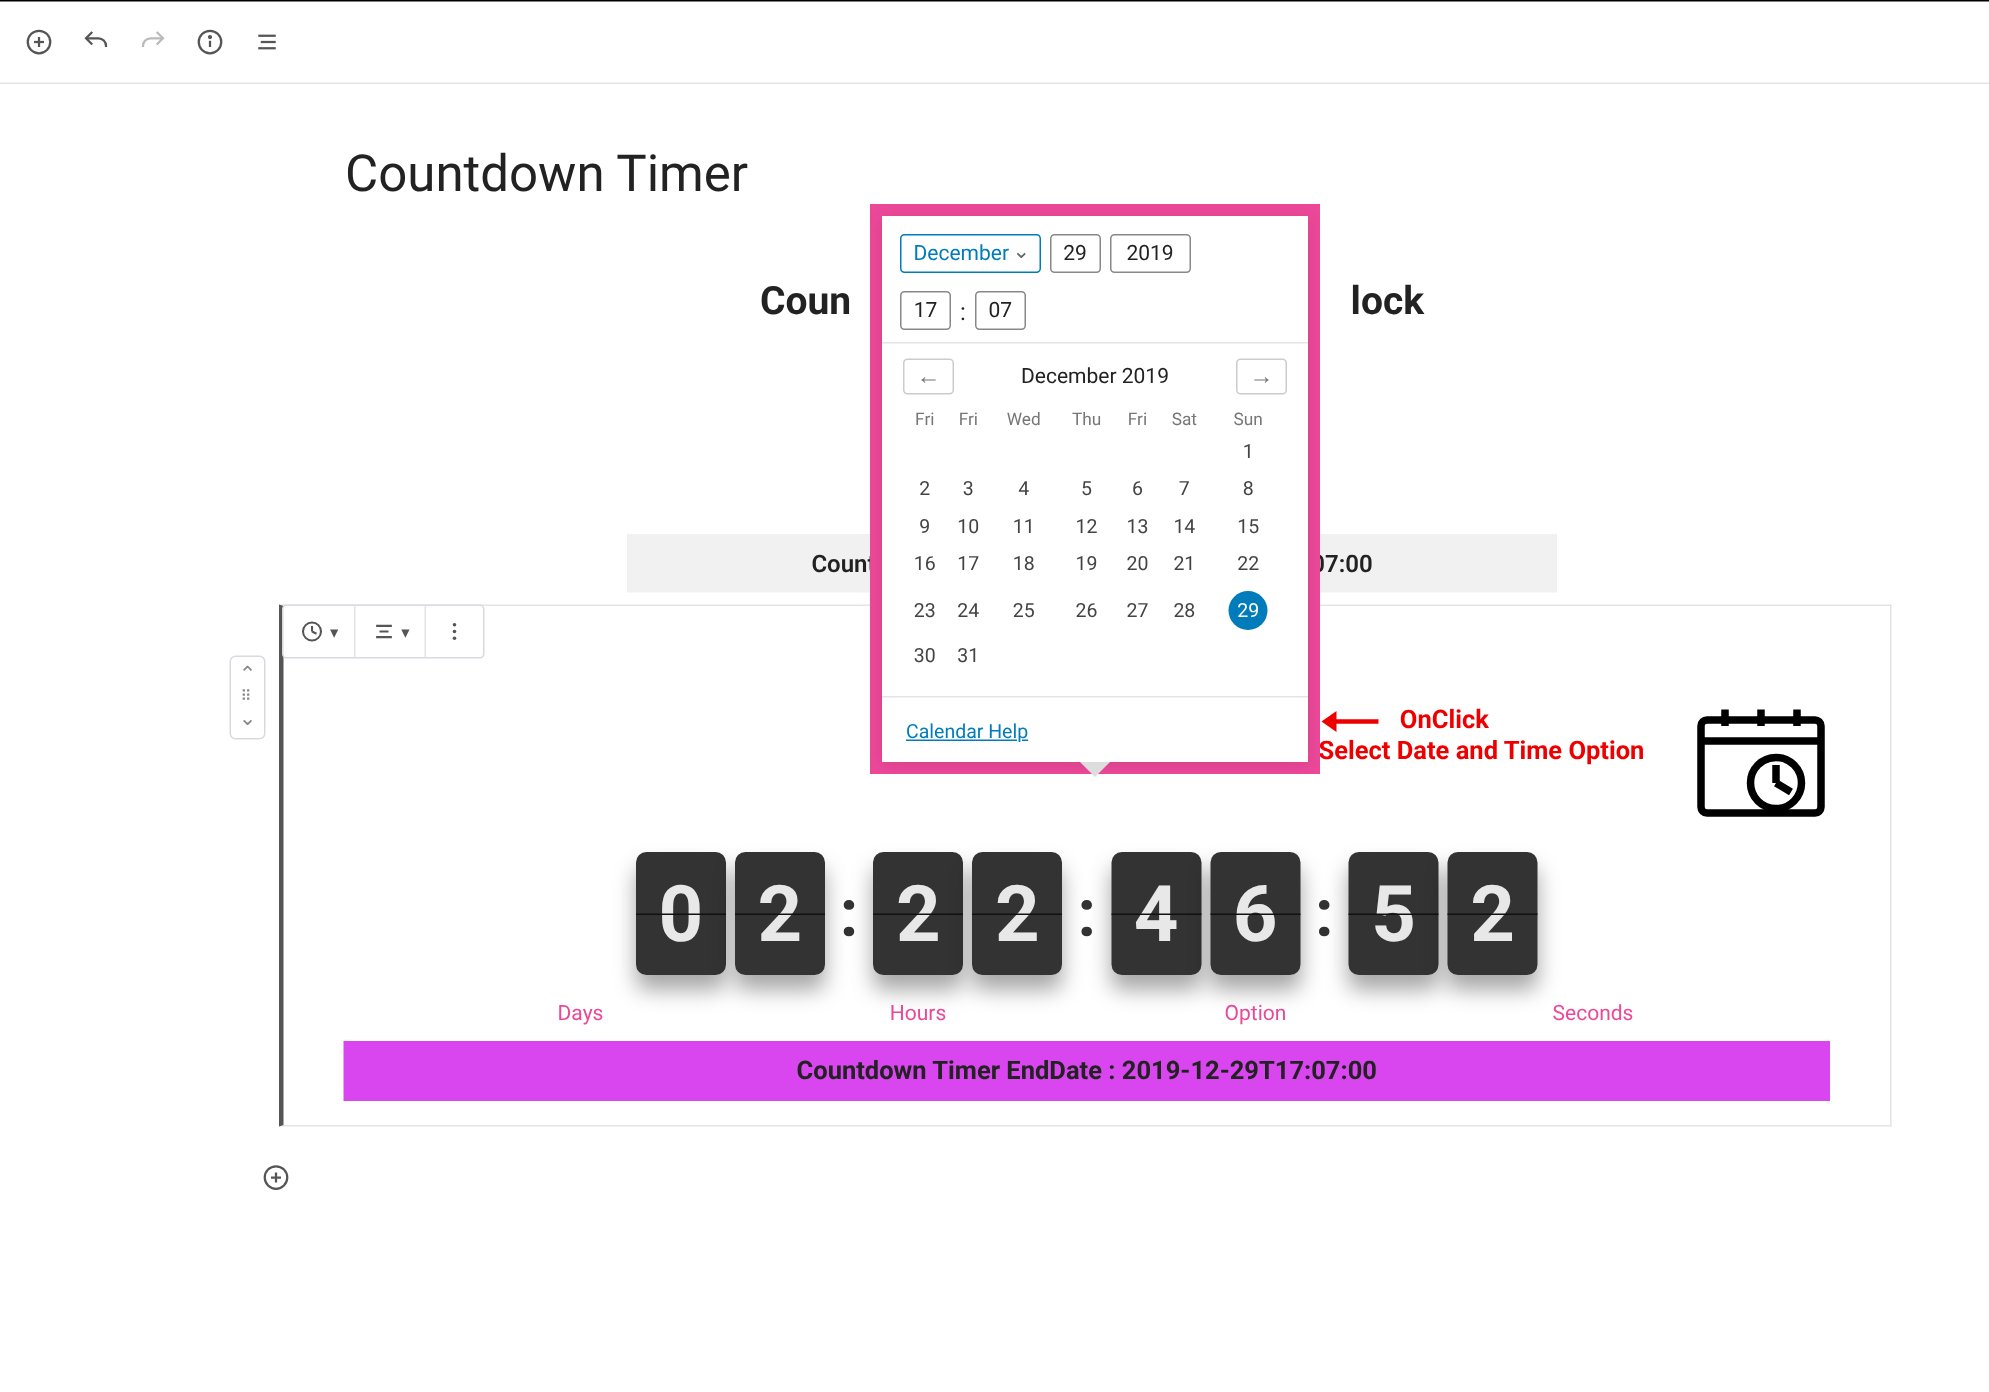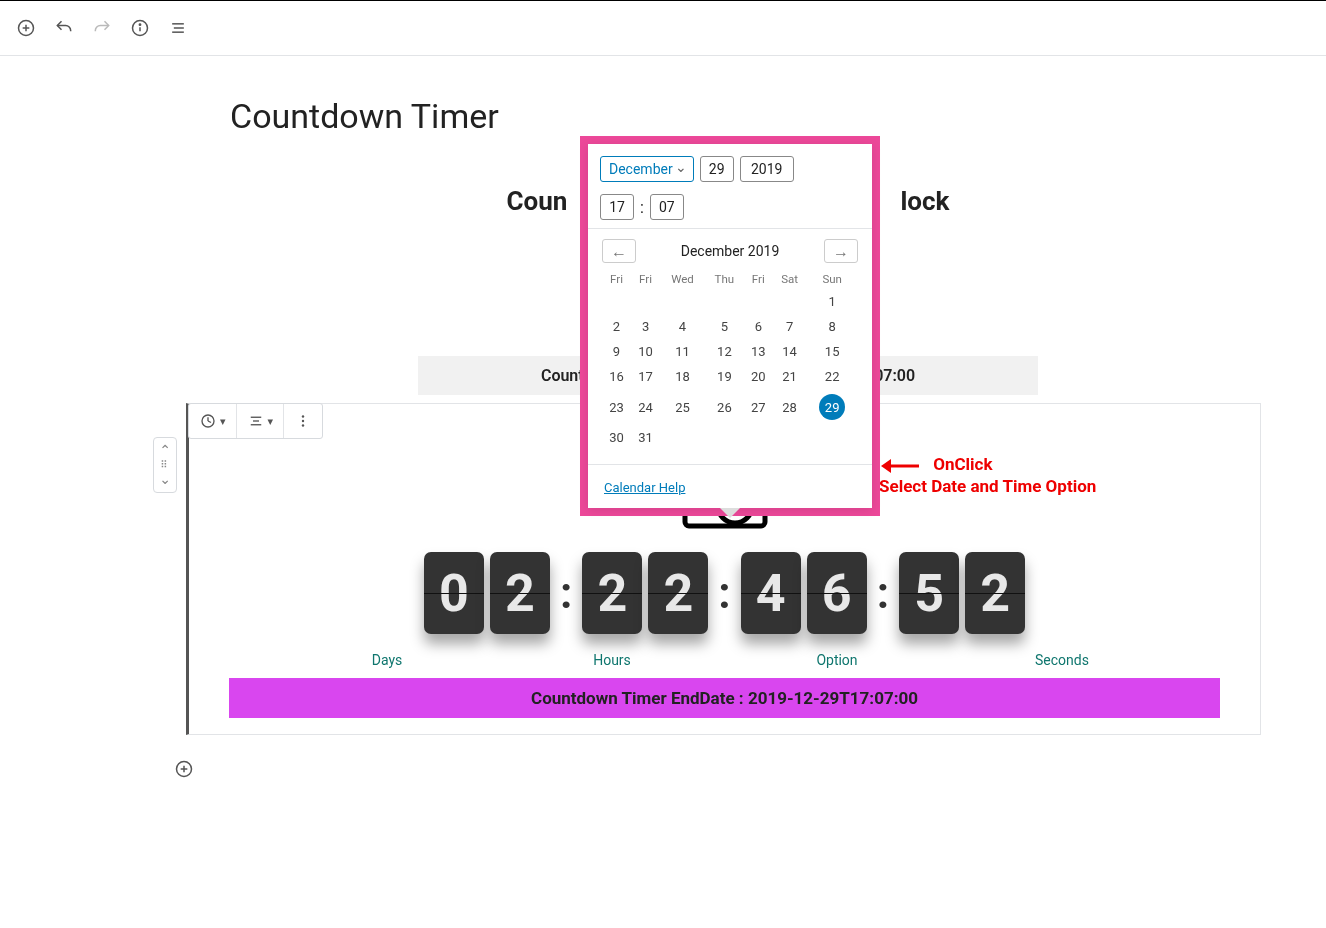--- a/index.html
+++ b/index.html
@@ -94,24 +94,25 @@
     border-left: 3px solid #555;
     padding: 50px 40px 16px;
     background: #fff;
     margin-right: 65px;
     border-top: 1px solid #e2e4e7;
     border-right: 1px solid #e2e4e7;
     border-bottom: 1px solid #e2e4e7;
   }
   .cal-click {
     display: flex;
-    justify-content: center;
+    justify-content: flex-end;
     align-items: flex-start;
     gap: 20px;
     position: relative;
+    margin-top: 16px;
   }
   .cal-icon {
     width: 92px; height: 78px;
     display:flex; align-items:center; justify-content:center;
   }
   .annot {
     position: absolute;
     left: 650px;
     top: 0;
     color: #e00;
@@ -157,21 +158,21 @@
     font-weight: 700;
     color: #333;
     padding: 0 4px;
   }
   .labels {
     display: flex;
     justify-content: center;
     gap: 105px;
     margin-top: 18px;
     font-size: 14px;
-    color: #0f766e;
+    color: #ec4899;
   }
   .labels span { width: 120px; text-align: center; }
   .enddate-bar2 {
     background: #d946ef;
     text-align: center;
     font-weight: 700;
     font-size: 17px;
     padding: 10px;
     margin-top: 10px;
   }

